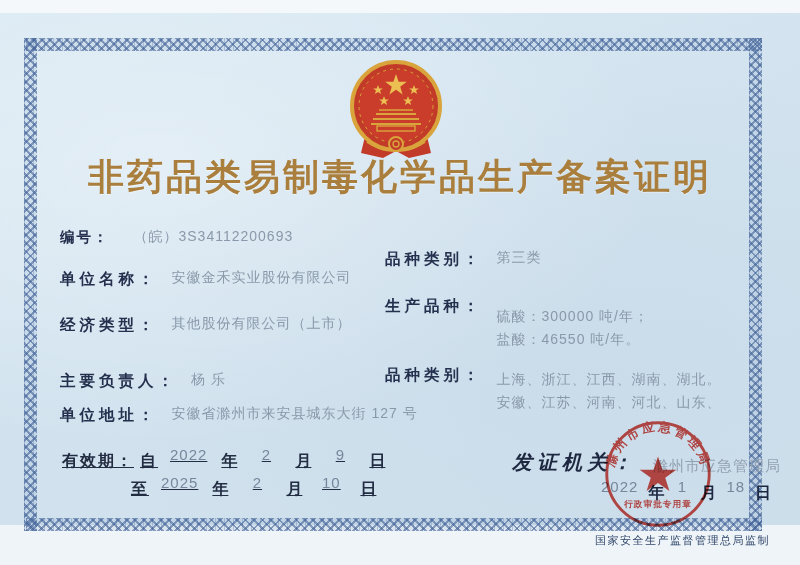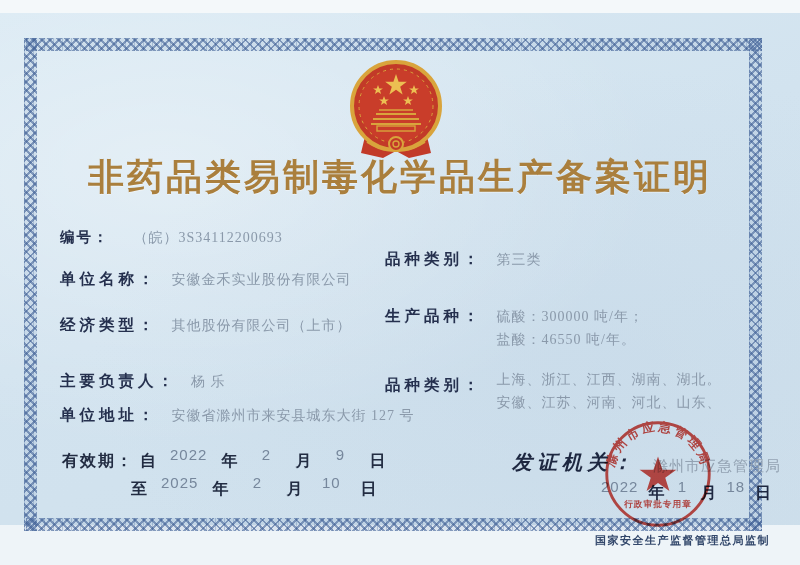--- a/index.html
+++ b/index.html
@@ -30,49 +30,49 @@
   .band.right{left:749px;top:25px;width:13px;height:493px;}
 
   .emblem{position:absolute;left:341px;top:45px;width:110px;height:104px;}
 
   .title{
     position:absolute;left:30px;top:140px;width:740px;text-align:center;
     font-size:36px;font-weight:900;letter-spacing:3px;color:#aa7f3d;
     text-shadow:0 1px 0 rgba(255,255,255,.4);
   }
 
-  .row{position:absolute;display:flex;align-items:center;white-space:nowrap;font-family:Liberation Serif, serif;}
+  .row{position:absolute;display:flex;align-items:flex-start;white-space:nowrap;}
   .lbl{font-weight:800;color:#25304e;font-size:15.5px;letter-spacing:4px;}
   .lbl.small{font-size:14.5px;letter-spacing:2px;}
   .val{color:#8a99aa;font-size:14px;letter-spacing:1px;margin-left:14px;}
   .vals{display:flex;flex-direction:column;gap:5px;margin-left:14px;}
   .vals .val{margin-left:0;}
 
   .validity{position:absolute;left:62px;top:438px;color:#222c42;}
-  .validity .line{display:flex;align-items:baseline;height:28px;}
+  .validity .line{display:flex;align-items:baseline;height:28px;text-decoration:underline;}
   .validity .line.second{margin-left:69px;}
   .v-lbl{font-weight:800;font-size:16px;letter-spacing:2px;}
   .unit{font-weight:800;font-size:16px;margin:0 2px;}
   .num{
     color:#76879c;font-size:15px;letter-spacing:1px;
     position:relative;top:-6px;margin:0 12px;min-width:30px;text-align:center;
   }
 
   .issuer{position:absolute;left:512px;top:436px;color:#1d2740;}
   .issuer-line{display:flex;align-items:flex-end;white-space:nowrap;gap:12px;}
   .issuer-lbl{font-weight:900;font-size:20px;letter-spacing:5px;font-style:italic;}
   .issuer-val{color:#93a2b2;font-size:15px;margin-left:4px;letter-spacing:1px;}
   .issue-date{position:absolute;left:593px;top:470px;display:flex;align-items:baseline;color:#1d2740;white-space:nowrap;}
   .issue-date .num{margin:0 8px;min-width:16px;}
 
   .seal{position:absolute;left:600px;top:403px;width:116px;height:116px;opacity:.88;mix-blend-mode:multiply;}
 
   .footer-note{
     position:absolute;left:430px;top:520px;width:340px;text-align:right;
-    font-size:11px;font-weight:700;color:#32476b;letter-spacing:1.5px;
+    font-size:11px;font-weight:400;color:#32476b;letter-spacing:1.5px;
   }
   .scan-strip{position:absolute;left:0;top:0;width:800px;height:13px;background:#f4f8fa;}
 </style>
 </head>
 <body>
 
 <div class="paper">
   <div class="band top"></div>
   <div class="band bottom"></div>
   <div class="band left"></div>

